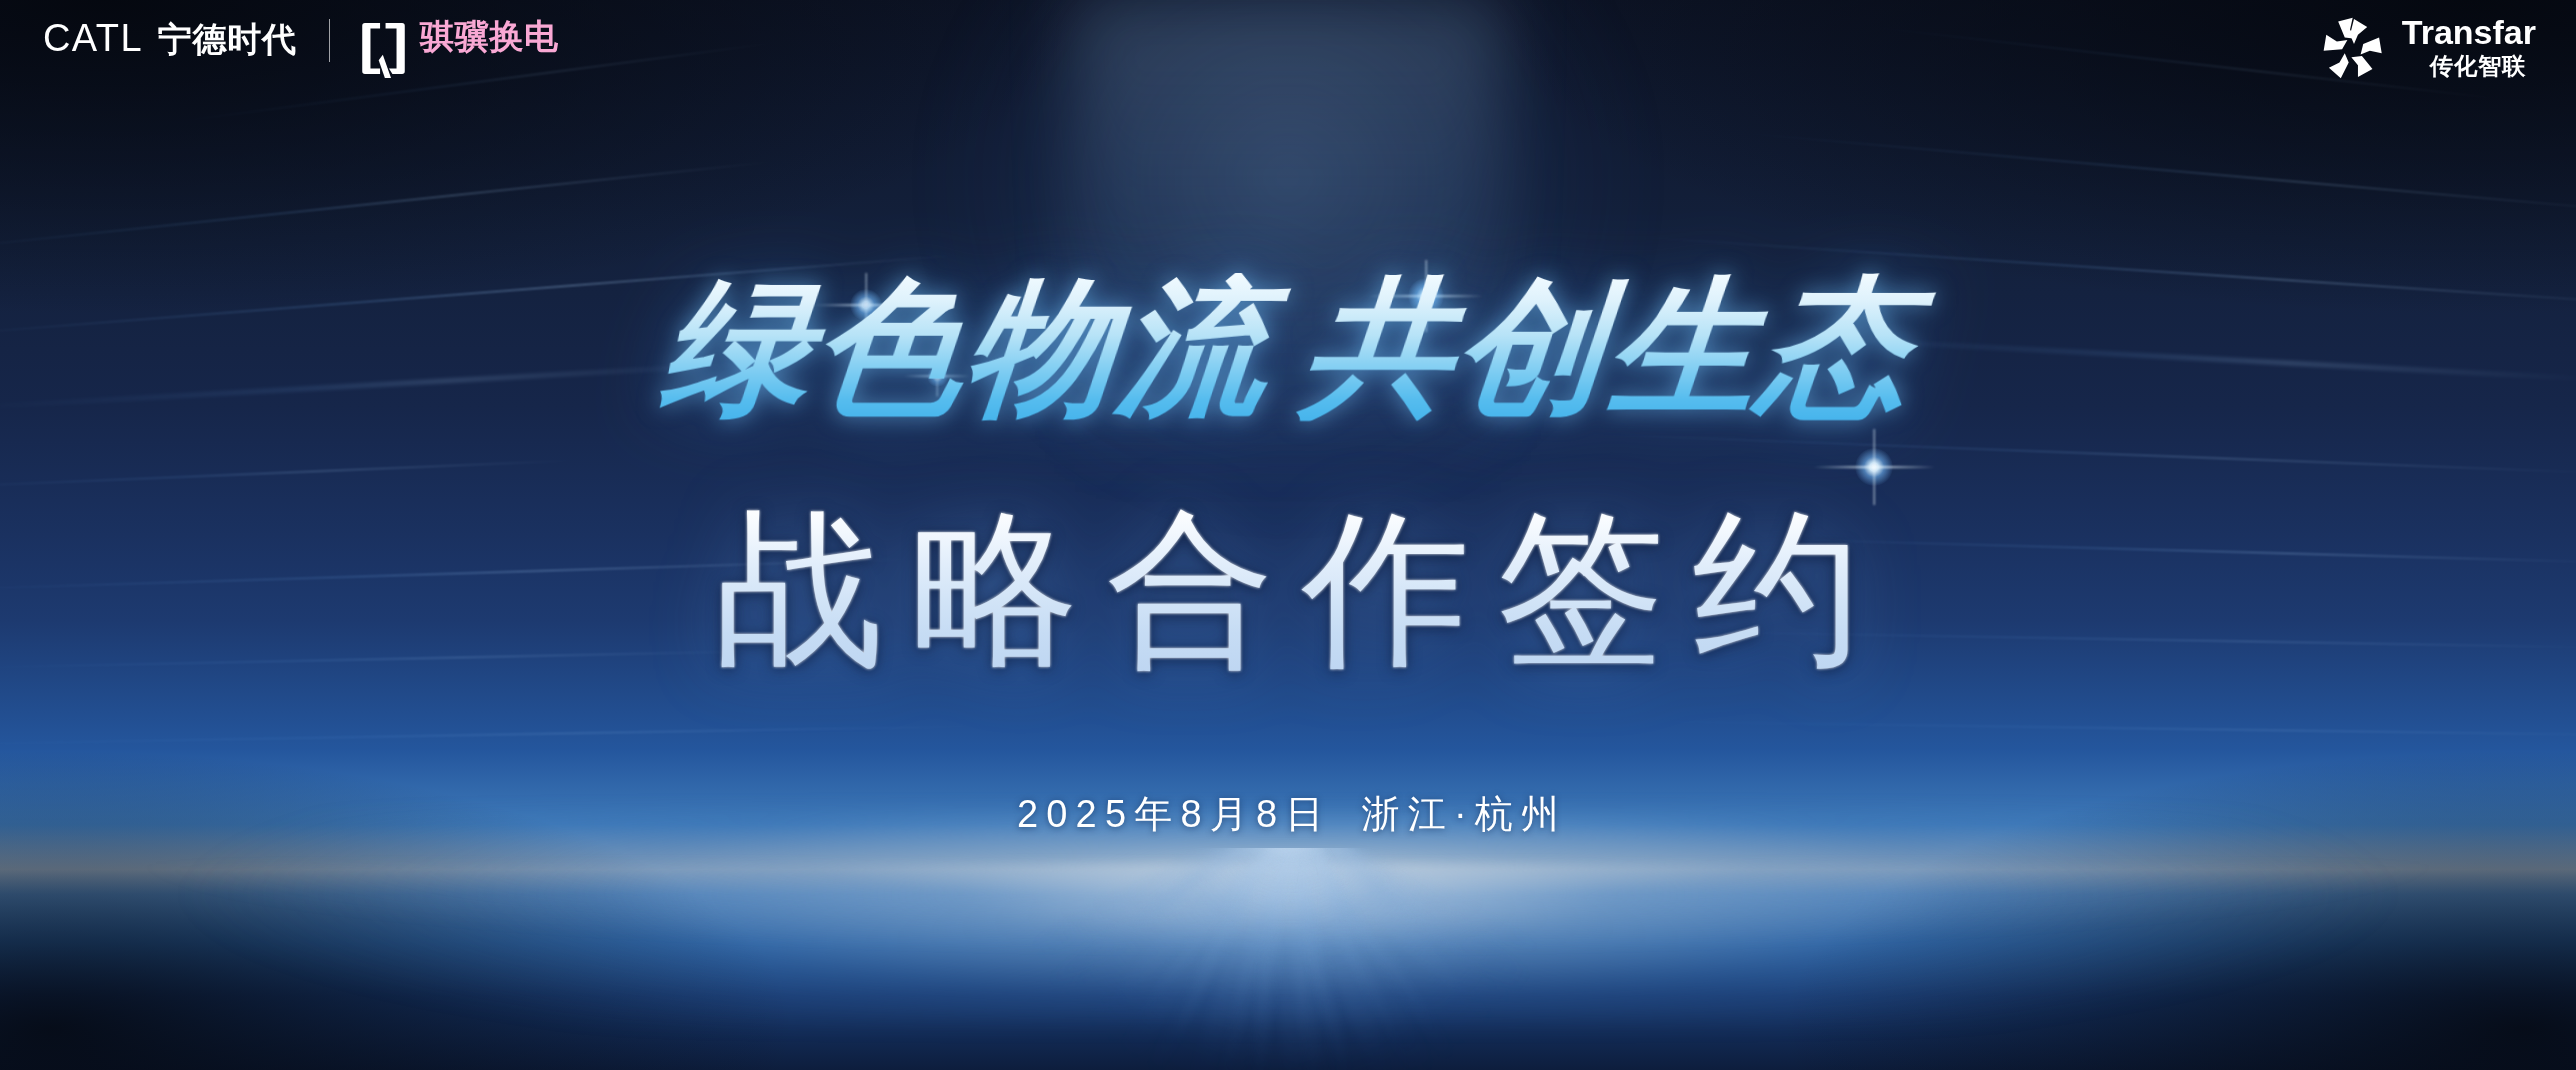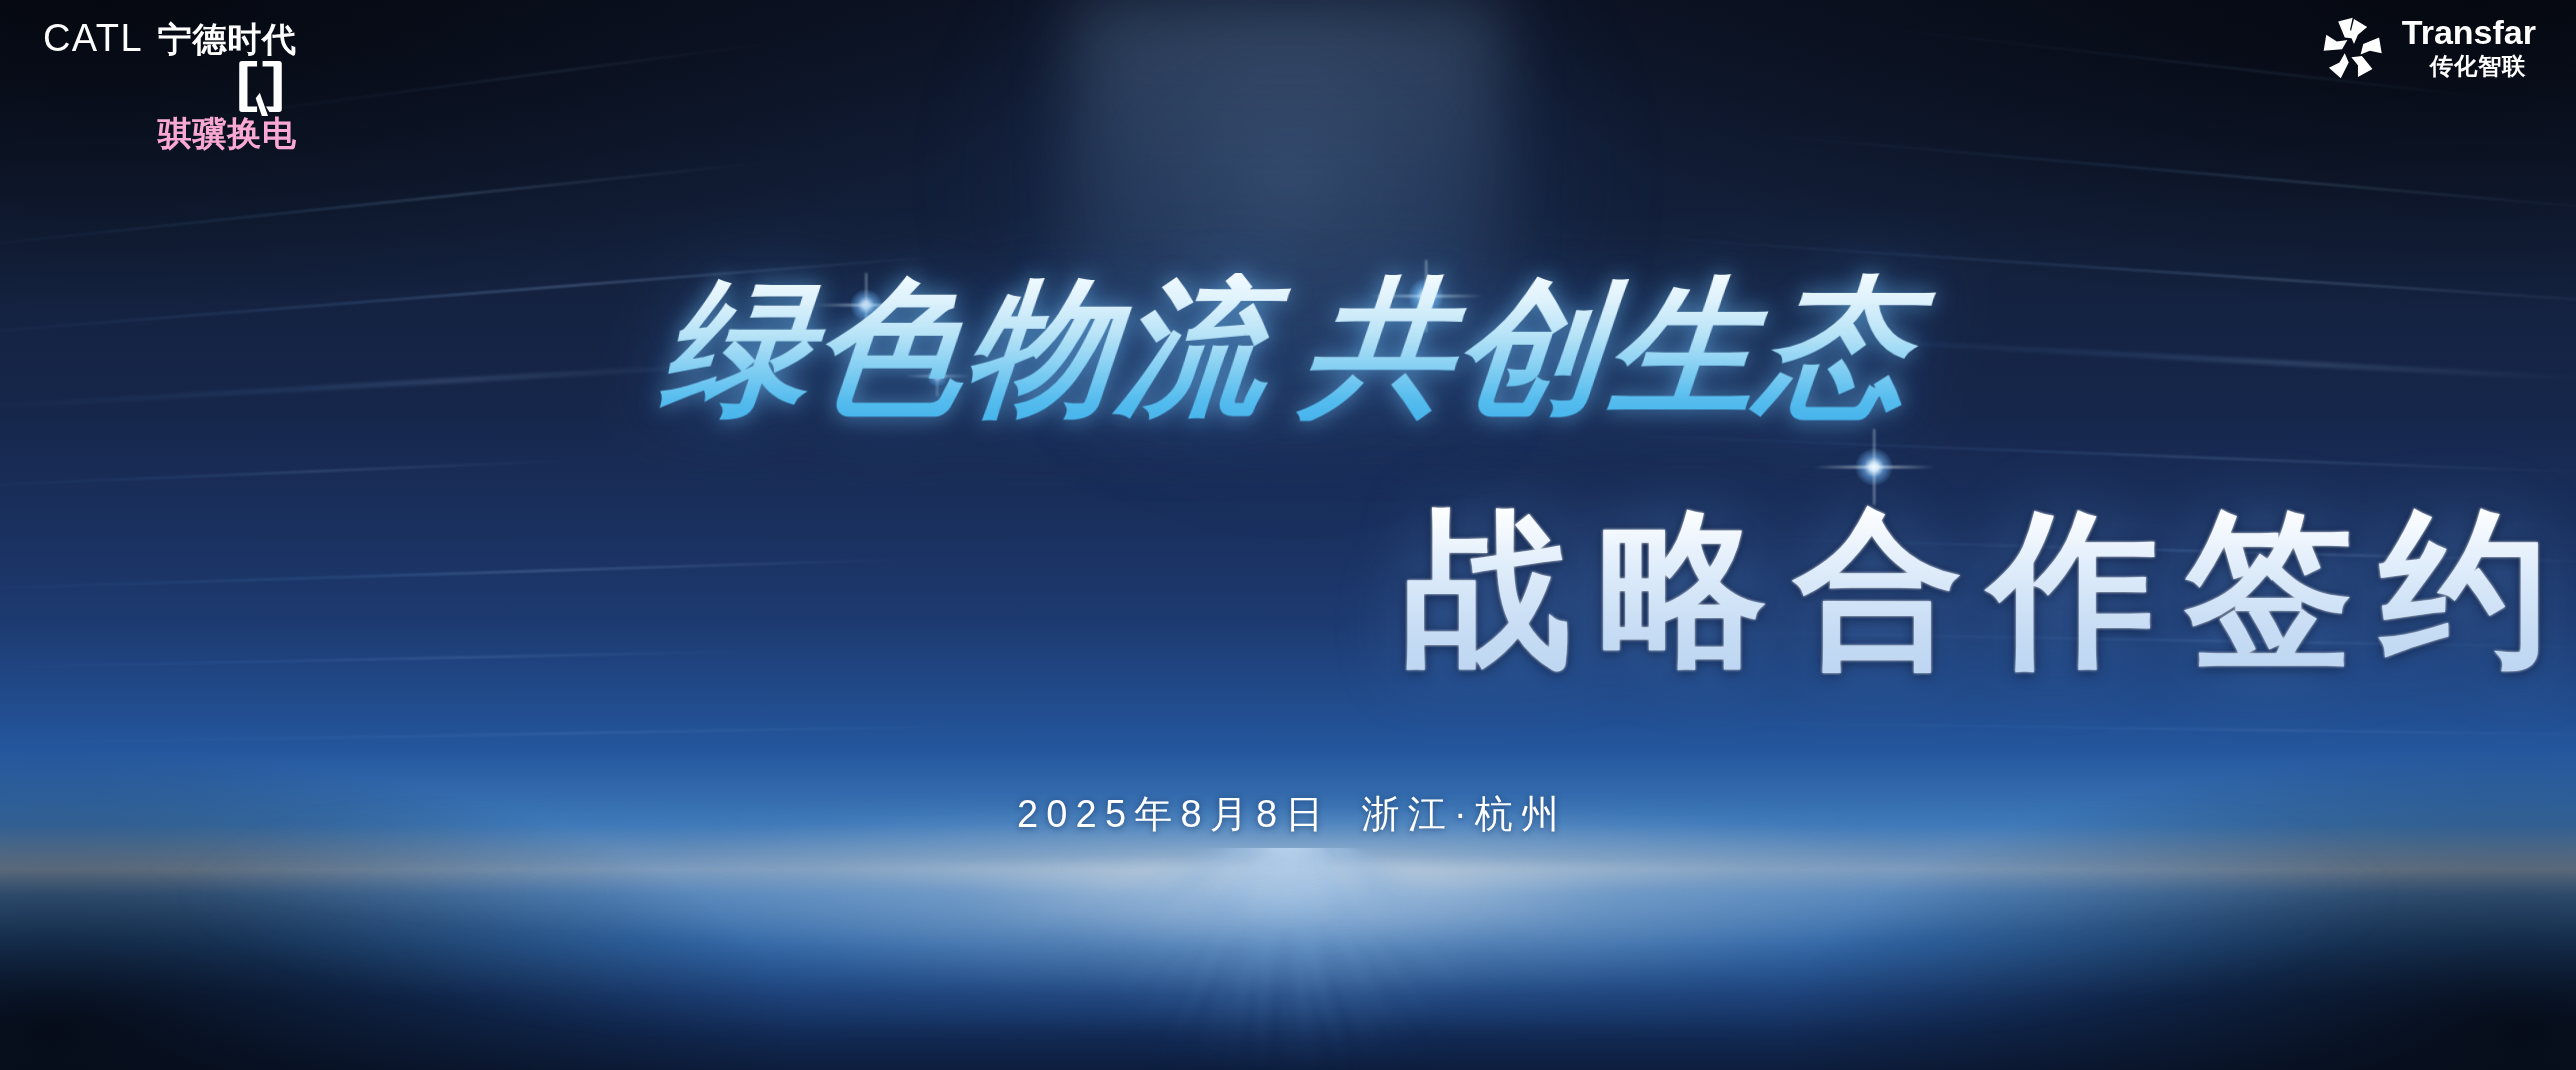--- a/index.html
+++ b/index.html
@@ -141,23 +141,22 @@
     content:""; position:absolute; left:50%; top:50%;
     background:linear-gradient(90deg, rgba(255,255,255,0) 0%, rgba(235,248,255,.9) 50%, rgba(255,255,255,0) 100%);
     transform:translate(-50%,-50%);
   }
   .flare::before{width:320%; height:1.7px; filter:blur(1.1px);}
   .flare::after{width:1.7px; height:200%; filter:blur(1.1px);}
 
   
   .logo-left{
     position:absolute; left:43px; top:19px;
-    display:flex; align-items:flex-end; gap:0;
+    display:flex; align-items:flex-start; gap:0;
     height:63px;
-    flex-direction:column;
   }
   .catl-word{
     color:#fff;
     font-size:37px;
     font-weight:700;
     letter-spacing:0.7px;
     white-space:nowrap;
     line-height:1;
     display:flex; align-items:baseline; gap:6.9px;
   }
@@ -212,24 +211,24 @@
     -webkit-text-fill-color:transparent;
     filter:drop-shadow(0 0 11px rgba(120,200,255,.55)) drop-shadow(0 0 33px rgba(60,140,230,.38));
     transform:skewX(-5deg);
   }
   .headline .gap{display:inline-block;width:34px;}
 
   
   .title{
     position:absolute;
     left:0; right:0; top:505px;
-    text-align:right;
+    text-align:center;
     white-space:nowrap;
     font-size:168px;
-    font-weight:700;
+    font-weight:400;
     letter-spacing:27.5px;
     line-height:1;
     text-indent:27.5px;
     background:linear-gradient(180deg,
       #ffffff 0%,
       #f4f9fe 14%,
       #e2eefb 34%,
       #d2e4f7 56%,
       #c6dcf4 76%,
       #bed6f2 100%);

